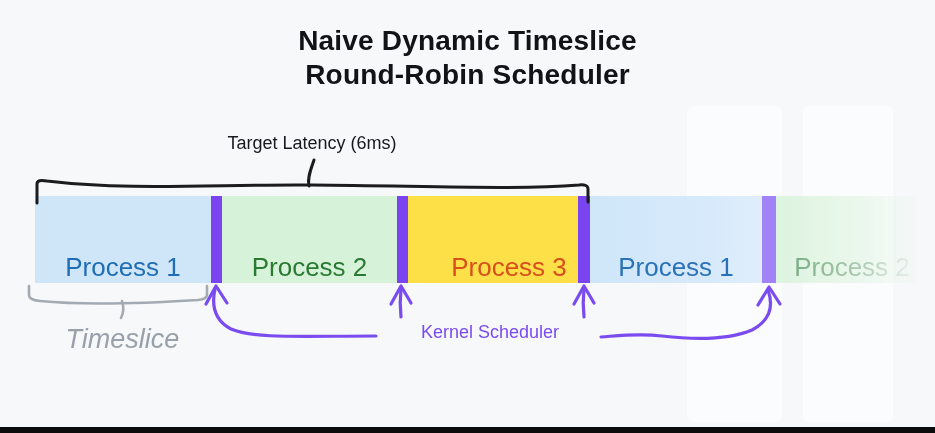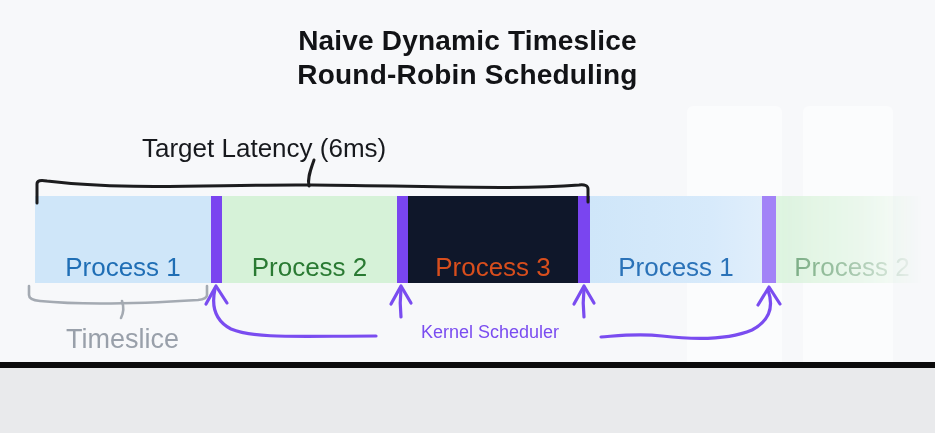--- a/index.html
+++ b/index.html
@@ -1,18 +1,18 @@
 <!DOCTYPE html>
 <html><head>
 <meta charset="utf-8">
 <style>
   html,body{margin:0;padding:0;background:#e9eaec;}
   .canvas{
     position:relative;
-    width:935px;height:368px;
+    width:935px;height:433px;
     background:#f7f8fa;
     overflow:hidden;
     font-family:"Liberation Sans", sans-serif;
   }
   .bg-strip{
     position:absolute;top:106px;height:316px;
     background:rgba(255,255,255,0.55);
     border-radius:6px;
   }
   .bg-strip.a{left:687px;width:95px;}
@@ -20,48 +20,48 @@
 
   .title{
     position:absolute;top:24px;left:0;width:935px;
     text-align:center;color:#121316;
     font-size:28px;font-weight:700;line-height:34px;
     letter-spacing:0.2px;
   }
 
   .target-latency{
     position:absolute;top:133px;left:142px;width:340px;
-    color:#17191d;
-    font-size:26px;font-weight:400;
+    text-align:center;color:#17191d;
+    font-size:18px;font-weight:400;
   }
 
   .bar{position:absolute;left:0;top:196px;height:87px;width:935px;}
   .seg{
     position:absolute;top:0;height:87px;
     display:flex;align-items:flex-end;justify-content:center;
     font-size:26px;
   }
   .seg1{left:35px;width:176px;background:#cfe6f9;color:#1f6eb5;}
   .seg2{left:222px;width:175px;background:#d6f2d8;color:#2a7a33;}
-  .seg3{left:408px;width:170px;background:#0f172a;color:#d84e1d;}
+  .seg3{left:408px;width:170px;background:#fde047;color:#d84e1d;padding-left:16px;}
   .seg4{left:590px;width:172px;color:#2a72b8;
         background:linear-gradient(to right,#cfe6f9,#d7eafb 70%,#e0eefb);}
   .seg5{left:776px;width:152px;background:#d6f2d8;color:#4d9159;
         -webkit-mask-image:linear-gradient(to right,rgba(0,0,0,.8),rgba(0,0,0,.45) 55%,transparent 97%);
         mask-image:linear-gradient(to right,rgba(0,0,0,.8),rgba(0,0,0,.45) 55%,transparent 97%);}
   .divider{position:absolute;top:0;height:87px;background:#7a45f0;}
   .div1{left:211px;width:11px;}
   .div2{left:397px;width:11px;}
   .div3{left:578px;width:12px;}
   .div4{left:762px;width:14px;background:#a283f7;}
 
   .timeslice{
     position:absolute;top:320px;left:30px;width:185px;
     text-align:center;color:#99a0aa;
-    font-size:27px;line-height:39px;
+    font-size:27px;line-height:39px;font-style:italic;
   }
 
   .kernel-label{
     position:absolute;top:322px;left:377px;width:226px;
     text-align:center;color:#7a4cf0;
     font-size:18px;font-weight:400;
   }
 
   .overlay{position:absolute;left:0;top:0;pointer-events:none;}
 
@@ -73,21 +73,21 @@
 </head>
 <body>
 
 <div class="canvas">
 
   <div class="bg-strip a"></div>
   <div class="bg-strip b"></div>
 
   <div class="title">
     <div>Naive Dynamic Timeslice</div>
-    <div>Round-Robin Scheduling</div>
+    <div>Round-Robin Scheduler</div>
   </div>
 
   <div class="target-latency">Target Latency (6ms)</div>
 
   <div class="bar">
     <div class="seg seg1">
       <span>Process 1</span>
     </div>
     <div class="seg seg2">
       <span>Process 2</span>

